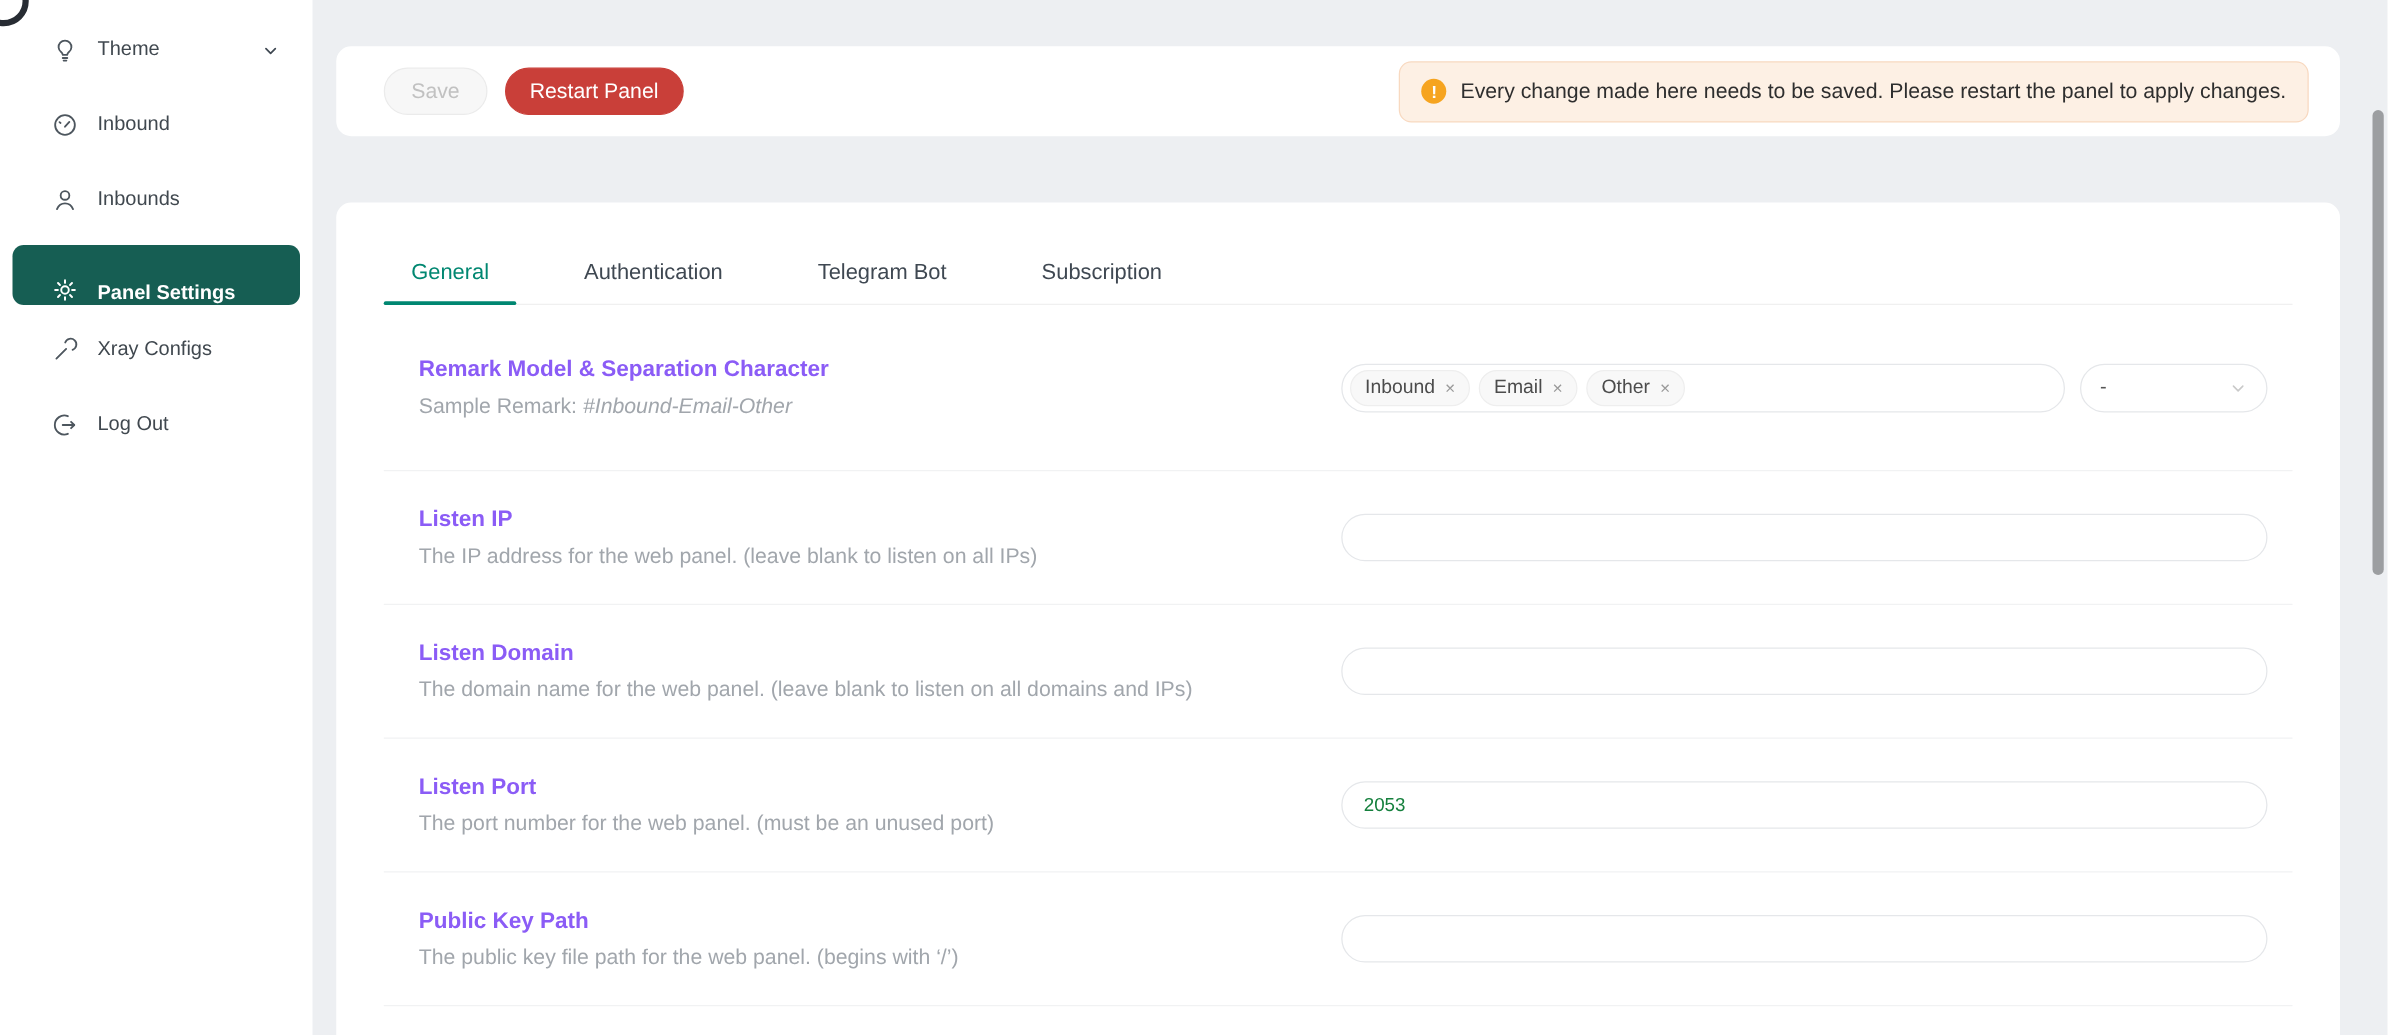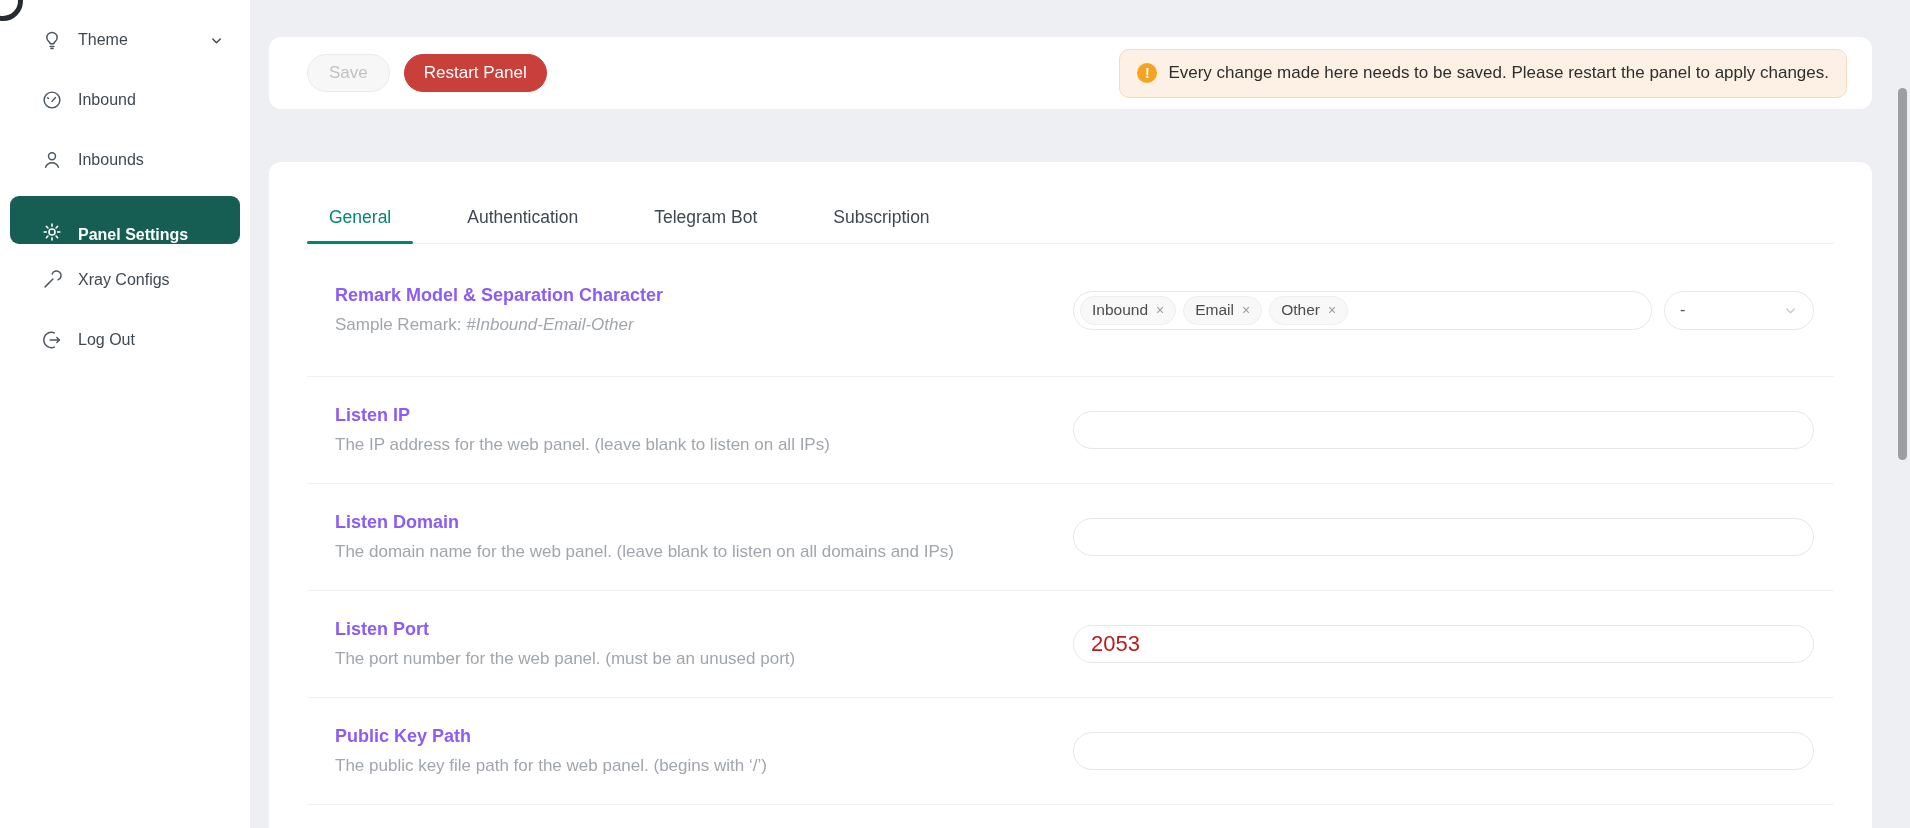--- a/index.html
+++ b/index.html
@@ -35,21 +35,21 @@
   .tab { position:relative; padding:0 22px 15px; font-size:17.5px; color:#3f4852; cursor:pointer; }
   .tab.active { color:#008771; font-weight:500; }
   .tab.active::after { content:""; position:absolute; left:0; right:0; bottom:-1px; height:3px; background:#008771; border-radius:2px; }
   .frow { display:flex; align-items:center; justify-content:space-between; border-bottom:1px solid #f1f2f3; padding:28px 0; }
   .frow.tall { padding:41px 0; }
   .frow-left { padding-left:28px; }
   .flabel { font-size:18px; font-weight:700; color:#8b5cf6; }
   .fdesc { margin-top:9px; font-size:17px; color:#a1a6ac; }
   .fdesc .ital { font-style:italic; }
   .fctrl { width:741px; min-width:741px; margin-right:20px; }
-  .field { width:100%; height:38px; border:1px solid #e5e7ea; border-radius:19px; padding:0 17px; font-size:22px; font-family:inherit; color:#b91c1c; background:#ffffff; outline:none; }
+  .field { width:100%; height:38px; border:1px solid #e5e7ea; border-radius:19px; padding:0 17px; font-size:15px; font-family:inherit; color:#15803d; background:#ffffff; outline:none; }
   .ctrl-split { display:flex; gap:12px; align-items:center; }
   .tagbox { width:579px; height:39px; border:1px solid #e5e7ea; border-radius:19.5px; display:flex; align-items:center; padding:0 6px; gap:7px; }
   .tag { height:29px; background:#f8f8f8; border:1px solid #eeeeee; border-radius:14.5px; display:inline-flex; align-items:center; padding:0 11px; gap:8px; font-size:15.5px; color:#4c4c4c; }
   .tag-x { color:#9a9a9a; font-size:14px; cursor:pointer; line-height:1; }
   .mini-select { width:150px; height:39px; border:1px solid #e5e7ea; border-radius:19.5px; display:flex; align-items:center; justify-content:space-between; padding:0 15px; font-size:16px; color:#555; cursor:pointer; }
   .mini-select .sel-chev { color:#c9c9c9; display:flex; }
   
   .scroll-thumb { position:absolute; right:3px; top:88px; width:9px; height:372px; background:#9c9ea1; border-radius:5px; }
 </style>
 </head>

